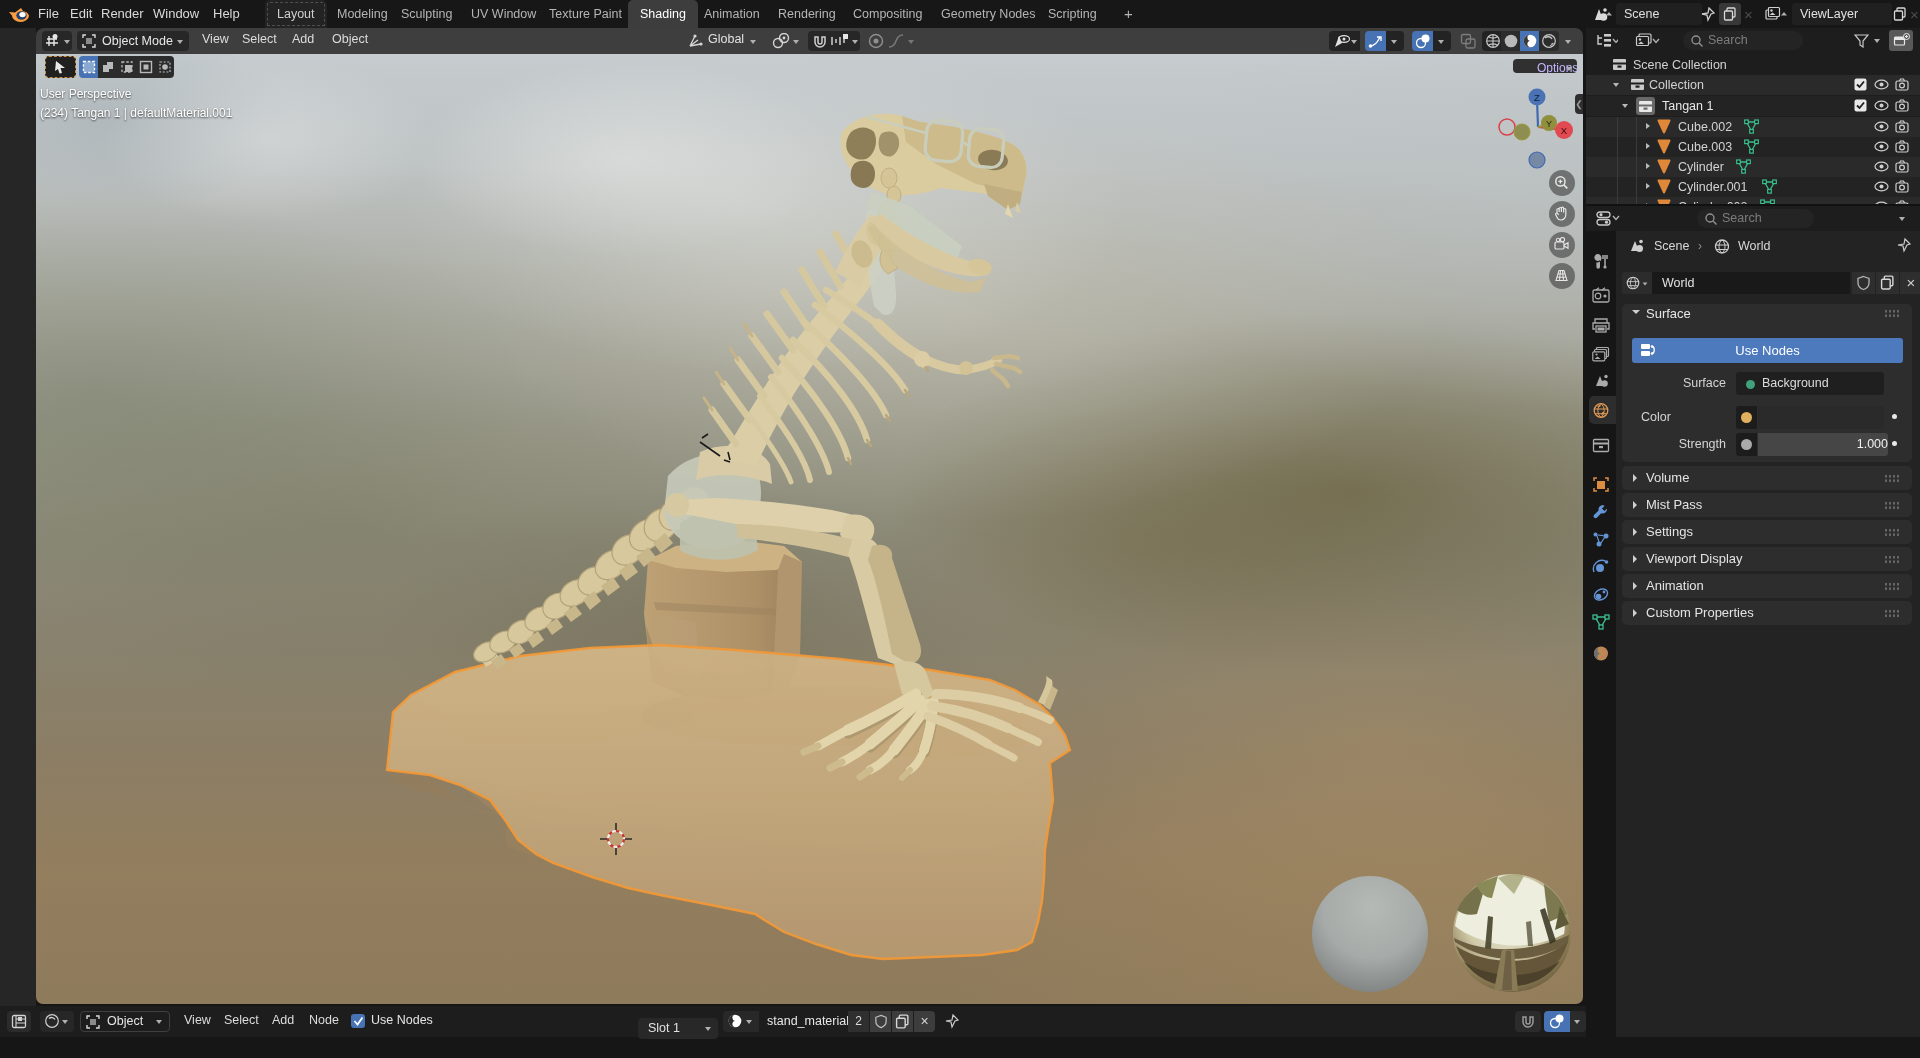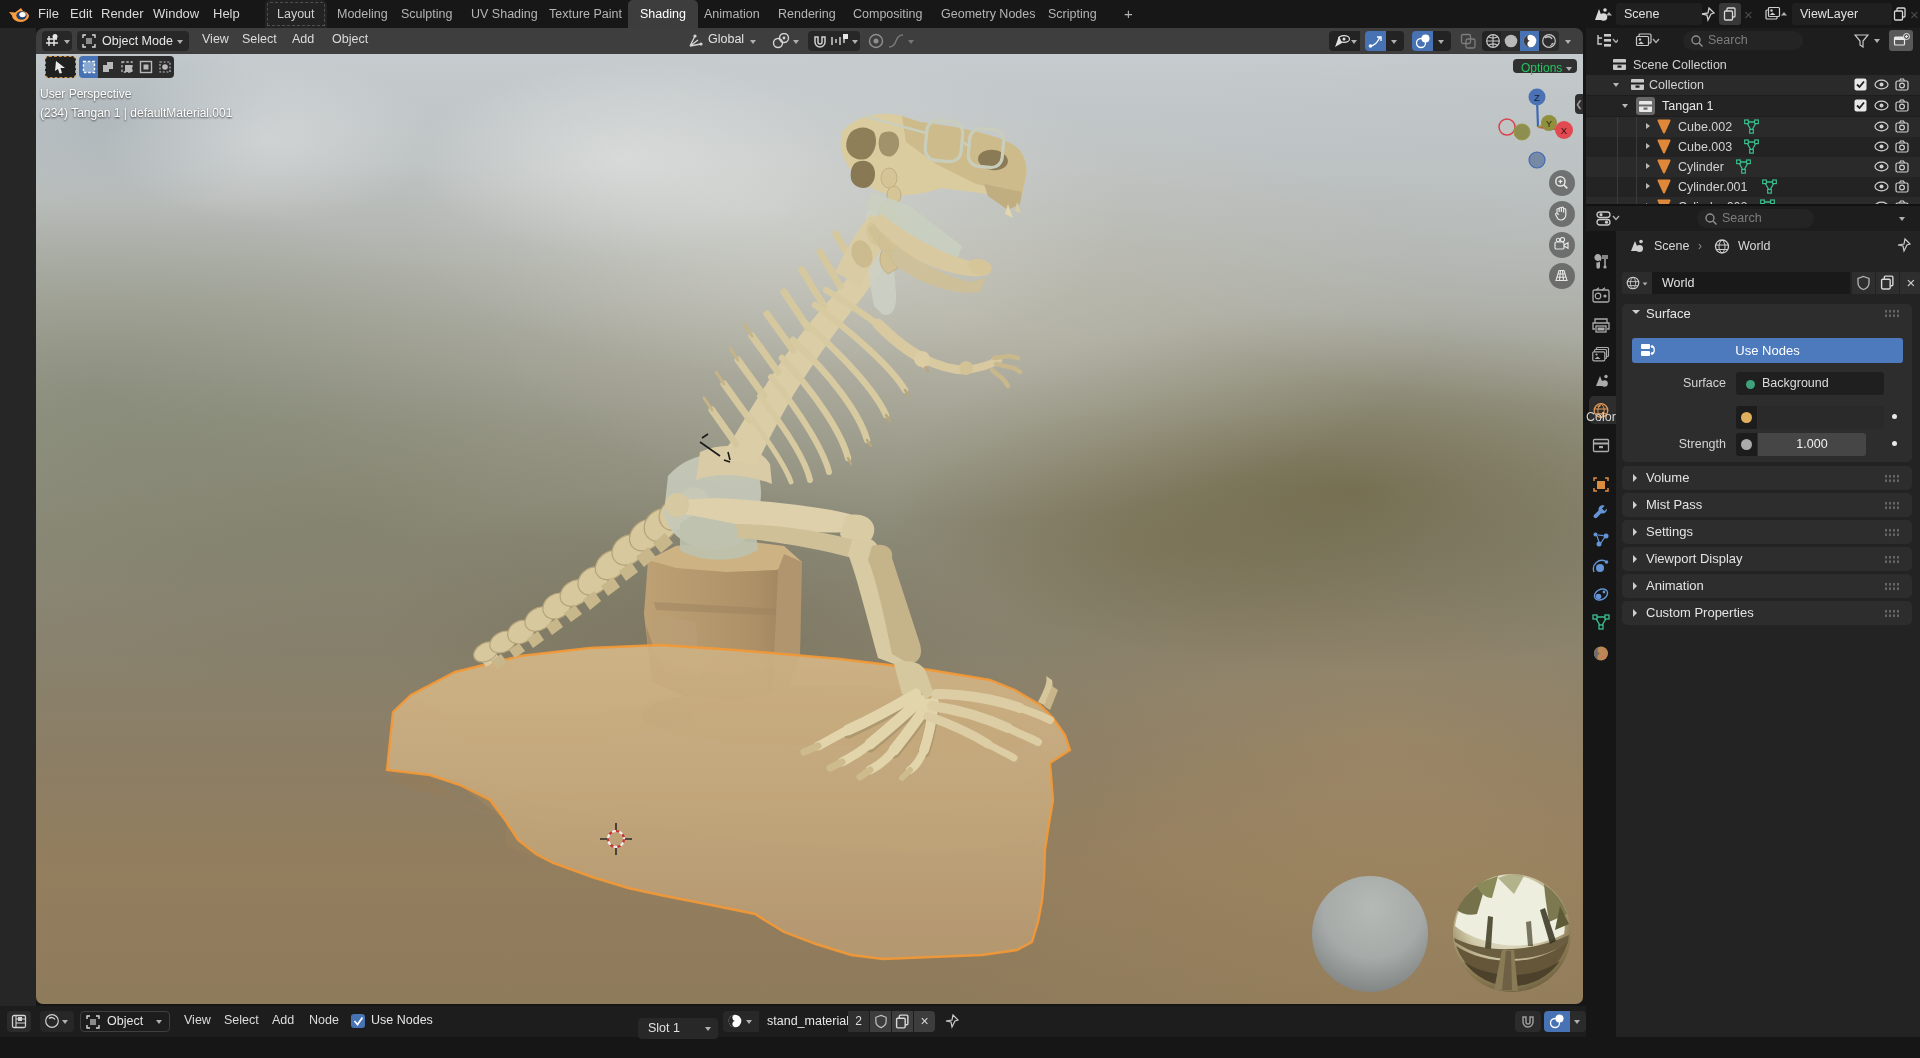--- a/index.html
+++ b/index.html
@@ -69,21 +69,21 @@
       <ellipse cx="14.5" cy="10.6" rx="3.2" ry="2.6" fill="#ffffff"></ellipse>
     </svg>
     <div class="menu" style="left:38px">File</div>
     <div class="menu" style="left:70px">Edit</div>
     <div class="menu" style="left:101px">Render</div>
     <div class="menu" style="left:153px">Window</div>
     <div class="menu" style="left:213px">Help</div>
     <div class="tab first" style="left:265px">Layout</div>
     <div class="tab" style="left:325px">Modeling</div>
     <div class="tab" style="left:389px">Sculpting</div>
-    <div class="tab" style="left:459px">UV Shading</div>
+    <div class="tab" style="left:459px">UV Window</div>
     <div class="tab" style="left:537px">Texture Paint</div>
     <div class="tab active" style="left:628px">Shading</div>
     <div class="tab" style="left:692px">Animation</div>
     <div class="tab" style="left:766px">Rendering</div>
     <div class="tab" style="left:841px">Compositing</div>
     <div class="tab" style="left:929px">Geometry Nodes</div>
     <div class="tab" style="left:1036px">Scripting</div>
     <div class="tab" style="left:1112px; font-size:15px">+</div>
 
     <svg class="abs" style="left:1588px;top:6px" width="26" height="16" viewBox="0 0 26 16">
@@ -505,21 +505,21 @@
       </svg>
   <div class="abs" style="left:119px;top:2px;width:19px;height:22px;background:#2c2c2c;border-radius:0 4px 4px 0"></div>
   <svg class="abs" style="left:122px;top:6px" width="14" height="14" viewBox="0 0 14 14">
         <rect x="2" y="2" width="10" height="10" fill="none" stroke="#b9b9b9" stroke-width="1.2" stroke-dasharray="2 1.6"></rect>
         <circle cx="7" cy="7" r="2.8" fill="#b9b9b9"></circle>
       </svg>
 
   <div class="abs" style="left:4px;top:33px;color:#ffffff;font-size:12px;text-shadow:0 1px 2px rgba(40,40,40,0.9)">User Perspective</div>
   <div class="abs" style="left:4px;top:52px;color:#ffffff;font-size:12px;text-shadow:0 1px 2px rgba(40,40,40,0.9)">(234) Tangan 1 | defaultMaterial.001</div>
 
-  <div class="abs" style="left:1477px;top:5px;width:64px;height:14px;background:#303030;border-radius:4px;color:#22c55e;font-size:12px;line-height:19px;padding-left:8px">Options<div class="chev" style="position:absolute;right:5px;top:8px"></div></div>
+  <div class="abs" style="left:1477px;top:5px;width:64px;height:14px;background:#303030;border-radius:4px;color:#c4b5fd;font-size:12px;line-height:19px;padding-left:24px">Options<div class="chev" style="position:absolute;right:5px;top:8px"></div></div>
   <div class="abs" style="left:1539px;top:40px;width:8px;height:20px;background:#2f2f2f;border-radius:4px 0 0 4px;color:#999;font-size:9px;line-height:20px;text-align:center">❮</div>
 
   <svg class="abs" style="left:1455px;top:28px" width="92" height="92" viewBox="0 0 92 92">
     <line x1="46" y1="17" x2="47" y2="45" stroke="#3f6ab2" stroke-width="2.2"></line>
     <line x1="47" y1="45" x2="72" y2="48" stroke="#d8434b" stroke-width="2.2"></line>
     <line x1="47" y1="45" x2="58" y2="42" stroke="#9a9a3f" stroke-width="2.2"></line>
     <circle cx="46" cy="15" r="8.5" fill="#4a72b5"></circle>
         <text x="46" y="18.5" font-size="9.5" fill="#0f1c33" text-anchor="middle" font-family="Liberation Sans">Z</text>
     <circle cx="58" cy="41" r="8" fill="#8f8f3e"></circle>
         <text x="58" y="44.5" font-size="9" fill="#26260f" text-anchor="middle" font-family="Liberation Sans">Y</text>
@@ -959,29 +959,29 @@
           <rect x="1" y="8" width="9" height="5" rx="1" fill="#fff"></rect>
           <path d="M12,3.5 c3,0 3,7 0,7" stroke="#fff" stroke-width="1.3" fill="none"></path>
           <circle cx="12" cy="3.5" r="1.3" fill="#fff"></circle>
           <circle cx="12" cy="10.5" r="1.3" fill="#fff"></circle>
         </svg>
       <div class="abs" style="left:46px;top:137px;width:271px;text-align:center;color:#fff;font-size:13px">Use Nodes</div>
       <div class="abs" style="left:0px;top:170px;width:140px;text-align:right;color:#d4d4d4;font-size:12.5px">Surface</div>
       <div class="abs" style="left:150px;top:166px;width:148px;height:23px;background:#1f1f1f;border-radius:3px"></div>
       <div class="abs" style="left:160px;top:174px;width:9px;height:9px;border-radius:50%;background:#3fa27c"></div>
       <div class="abs" style="left:176px;top:170px;color:#dcdcdc;font-size:12.5px">Background</div>
-      <div class="abs" style="left:0px;top:204px;width:140px;text-align:left;color:#d4d4d4;font-size:12.5px">Color</div>
+      <div class="abs" style="left:0px;top:204px;width:140px;text-align:center;color:#d4d4d4;font-size:12.5px">Color</div>
       <div class="abs" style="left:150px;top:200px;width:21px;height:23px;background:#1c1c1c;border-radius:3px 0 0 3px"></div>
       <div class="abs" style="left:155px;top:206px;width:11px;height:11px;border-radius:50%;background:#dfaf5e"></div>
       <div class="abs" style="left:172px;top:200px;width:126px;height:23px;background:#2a2a2a;border-radius:0 3px 3px 0"></div>
       <div class="abs" style="left:306px;top:208px;width:5px;height:5px;border-radius:50%;background:#e8e8e8"></div>
       <div class="abs" style="left:0px;top:231px;width:140px;text-align:right;color:#d4d4d4;font-size:12.5px">Strength</div>
       <div class="abs" style="left:150px;top:227px;width:21px;height:23px;background:#1c1c1c;border-radius:3px 0 0 3px"></div>
       <div class="abs" style="left:155px;top:233px;width:11px;height:11px;border-radius:50%;background:#ababab"></div>
-      <div class="abs" style="left:172px;top:227px;width:108px;height:23px;background:#464646;border-radius:0 3px 3px 0;color:#f0f0f0;font-size:12.5px;text-align:center;line-height:23px">1.000</div>
+      <div class="abs" style="left:172px;top:227px;width:130px;height:23px;background:#464646;border-radius:0 3px 3px 0;color:#f0f0f0;font-size:12.5px;text-align:right;line-height:23px">1.000</div>
       <div class="abs" style="left:306px;top:235px;width:5px;height:5px;border-radius:50%;background:#e8e8e8"></div>
 
       <div class="abs cpanel" style="top:260px"><span class="ctri"></span>Volume</div>
       <div class="abs cpanel" style="top:287px"><span class="ctri"></span>Mist Pass</div>
       <div class="abs cpanel" style="top:314px"><span class="ctri"></span>Settings</div>
       <div class="abs cpanel" style="top:341px"><span class="ctri"></span>Viewport Display</div>
       <div class="abs cpanel" style="top:368px"><span class="ctri"></span>Animation</div>
       <div class="abs cpanel" style="top:395px"><span class="ctri"></span>Custom Properties</div>
     </div>
   </div>

